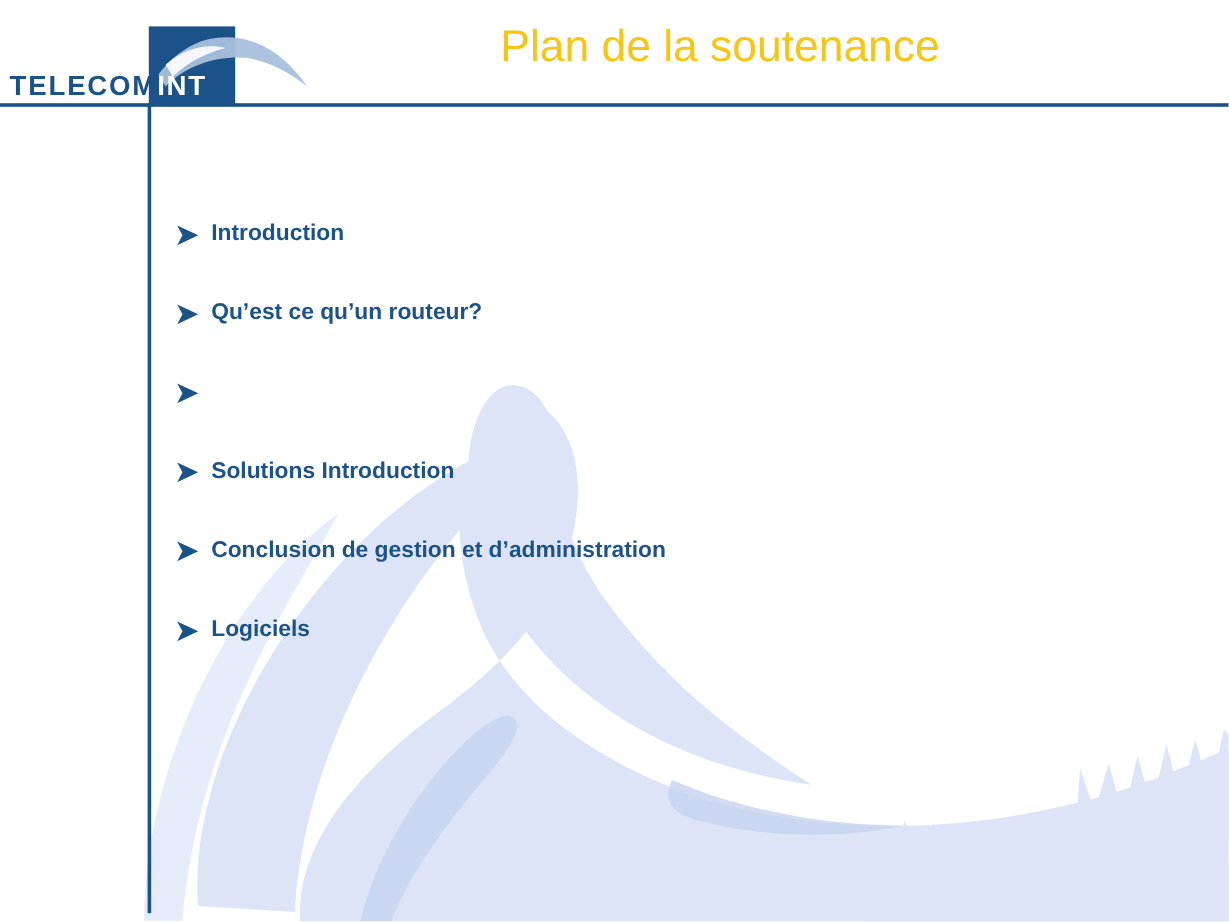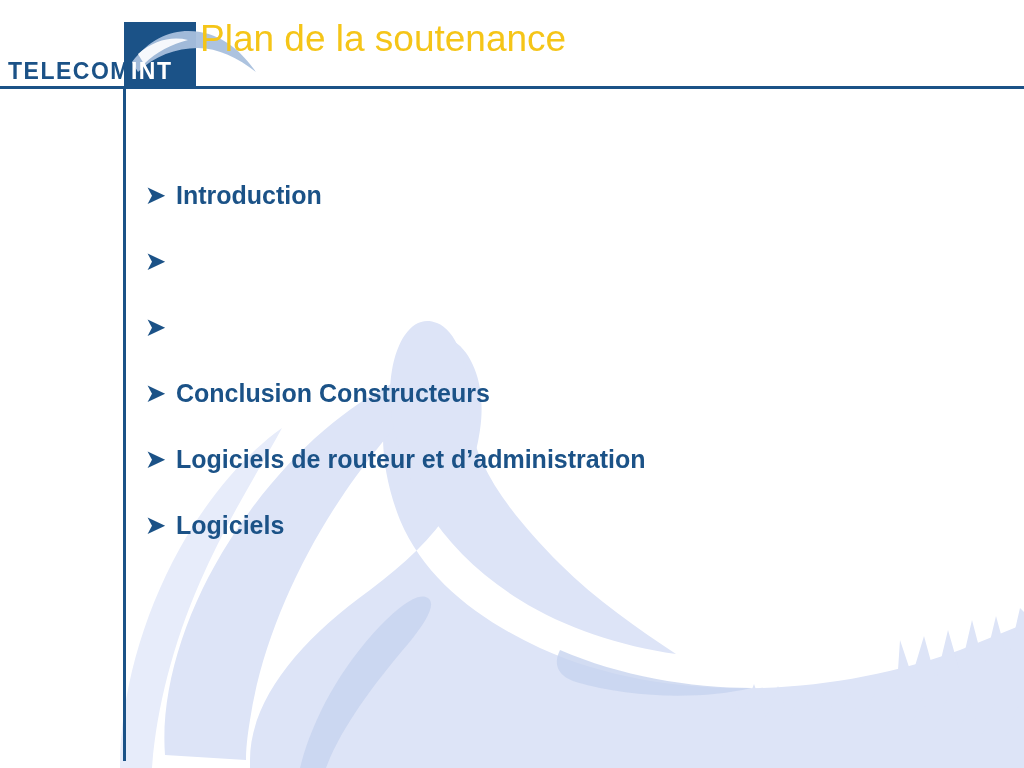--- a/index.html
+++ b/index.html
@@ -83,20 +83,21 @@
   .logo-text .int {
     color: #ffffff;
     text-align: right;
   }
 
   .slide-title {
     position: absolute;
     left: 200px;
     top: 18px;
     width: 800px;
+    text-align: center;
     font-family: "Liberation Sans", sans-serif;
     font-size: 37px;
     color: #f5c518;
     z-index: 5;
     white-space: nowrap;
   }
 
   
   .bullets {
     position: absolute;
@@ -115,21 +116,21 @@
     flex: 0 0 auto;
     width: 30px;
     color: #1b5287;
     font-size: 23px;
     line-height: 30px;
     font-weight: bold;
   }
   .bullet-text {
     flex: 1 1 auto;
     color: #1b5287;
-    font-size: 25px;
+    font-size: 19px;
     font-weight: bold;
     line-height: 30px;
     white-space: nowrap;
   }
 </style>
 </head>
 <body>
 
 <div class="slide">
 
@@ -187,34 +188,35 @@
 
   <div class="bullets">
 
     <div class="bullet-row">
       <span class="bullet-marker">➤</span>
       <span class="bullet-text">Introduction</span>
     </div>
 
     <div class="bullet-row">
       <span class="bullet-marker">➤</span>
-    </div>
-
-    <div class="bullet-row">
-      <span class="bullet-marker">➤</span>
-    </div>
-
-    <div class="bullet-row">
-      <span class="bullet-marker">➤</span>
-      <span class="bullet-text">Conclusion Constructeurs</span>
-    </div>
-
-    <div class="bullet-row">
-      <span class="bullet-marker">➤</span>
-      <span class="bullet-text">Logiciels de routeur et d’administration</span>
+      <span class="bullet-text">Qu’est ce qu’un routeur?</span>
+    </div>
+
+    <div class="bullet-row">
+      <span class="bullet-marker">➤</span>
+    </div>
+
+    <div class="bullet-row">
+      <span class="bullet-marker">➤</span>
+      <span class="bullet-text">Solutions Introduction</span>
+    </div>
+
+    <div class="bullet-row">
+      <span class="bullet-marker">➤</span>
+      <span class="bullet-text">Conclusion de gestion et d’administration</span>
     </div>
 
     <div class="bullet-row">
       <span class="bullet-marker">➤</span>
       <span class="bullet-text">Logiciels</span>
     </div>
 
   </div>
 </div>
 

